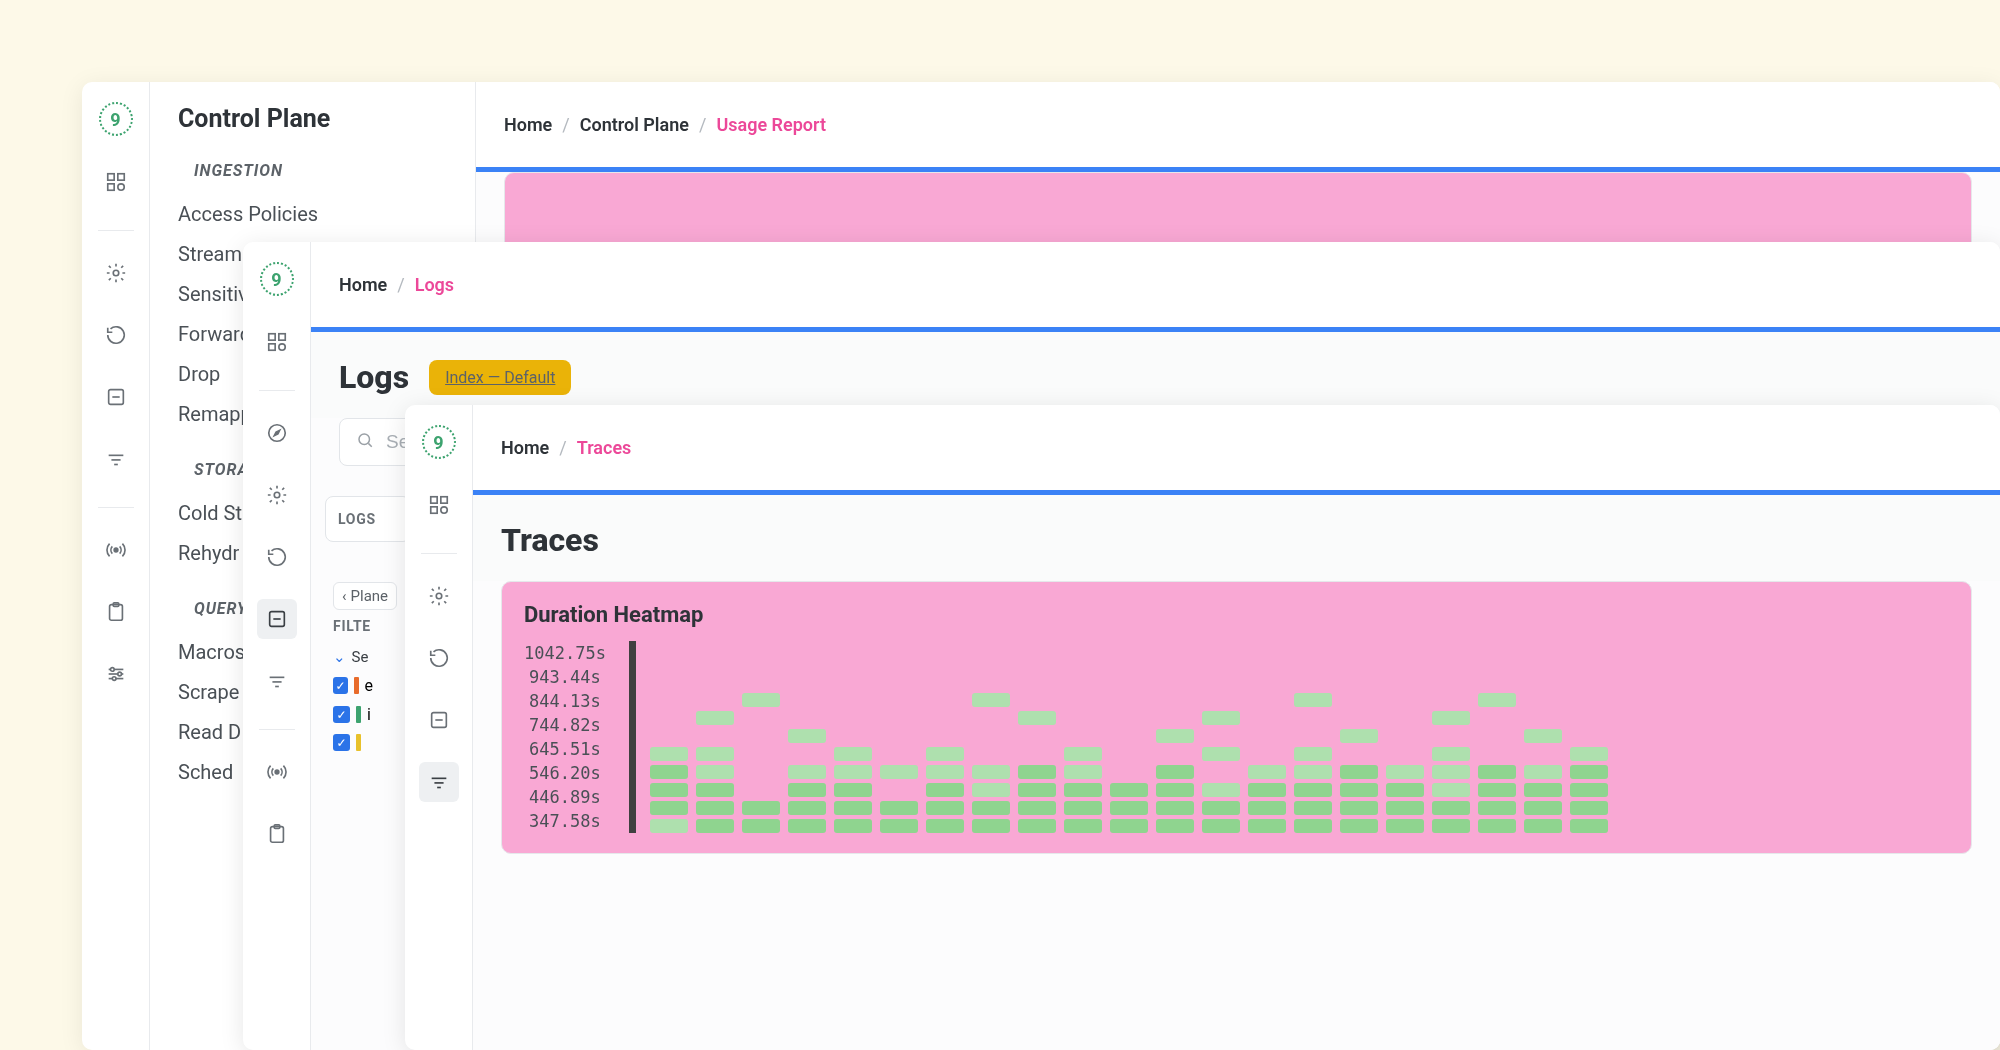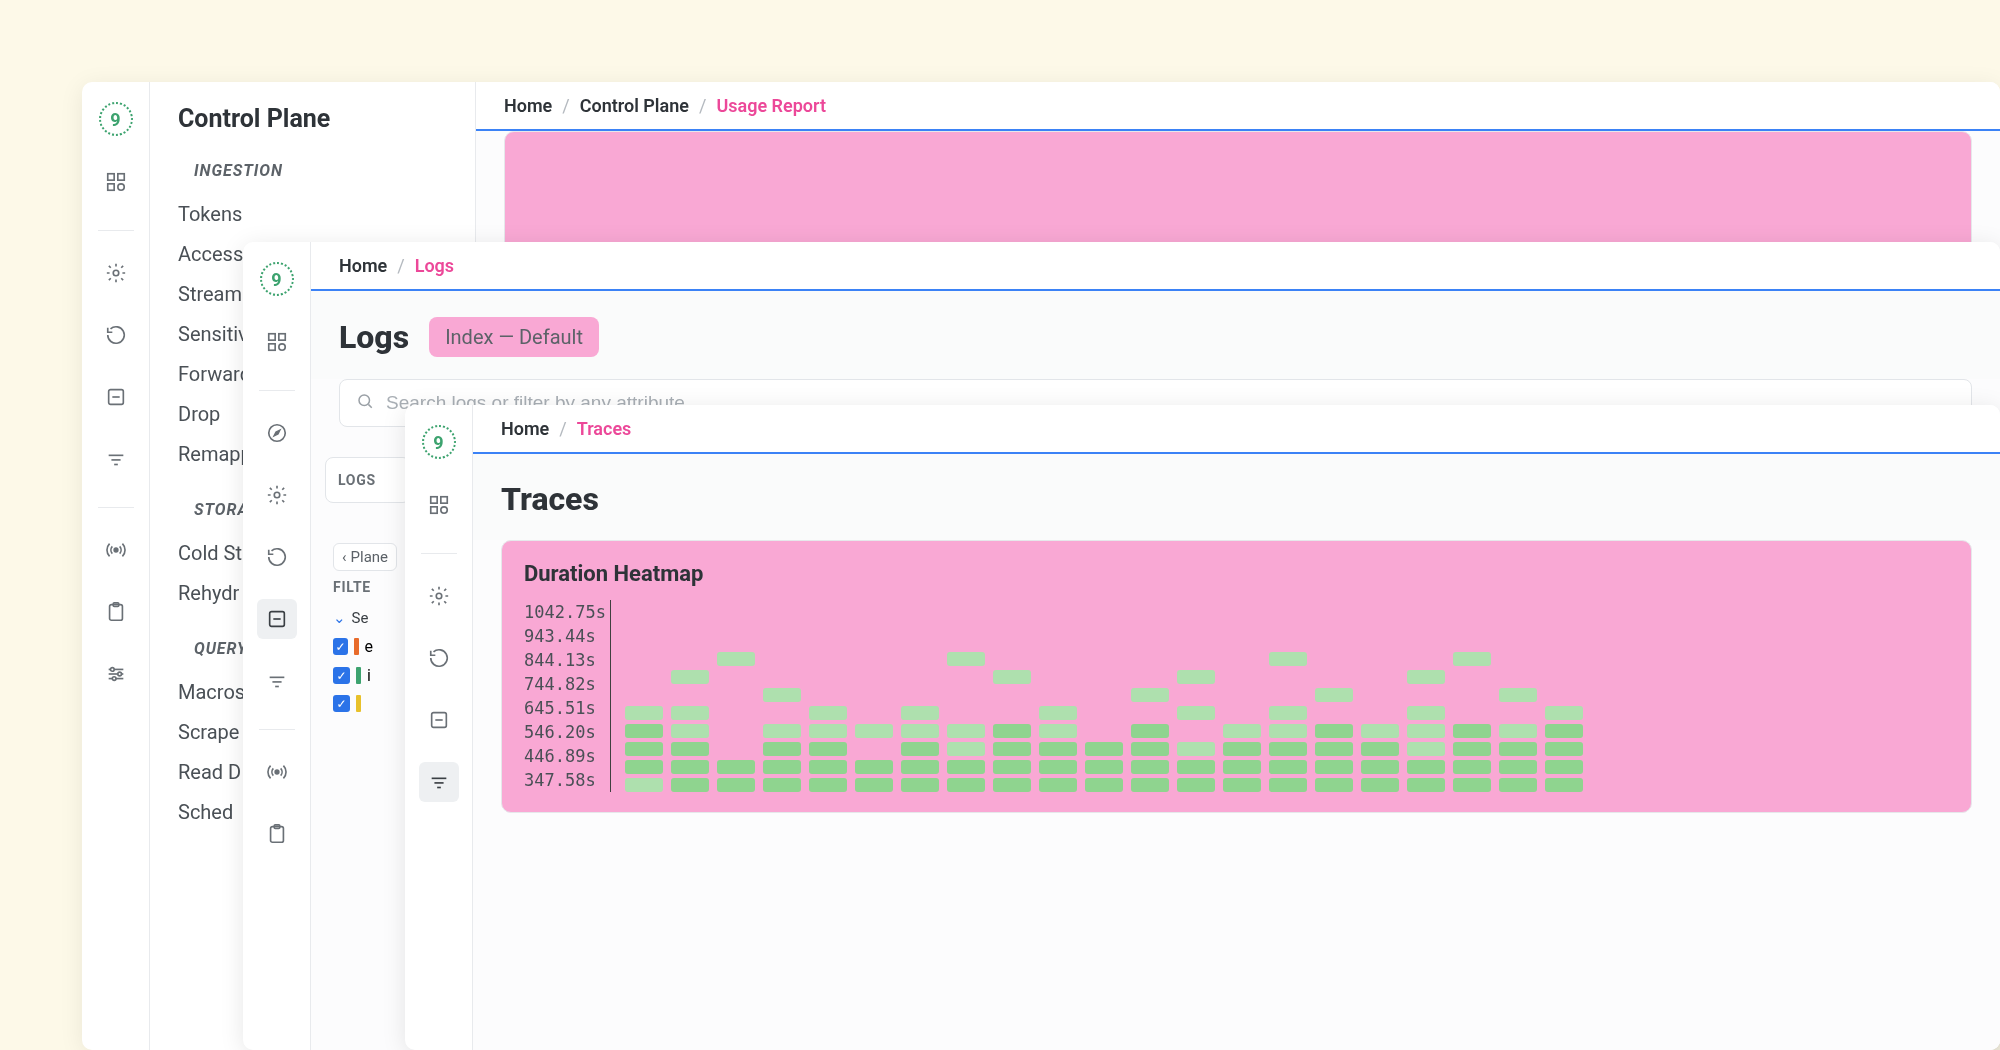--- a/index.html
+++ b/index.html
@@ -128,22 +128,22 @@
 }
 
 
 .main {
   flex: 1;
   display: flex;
   flex-direction: column;
   background: #fcfcfd;
 }
 .breadcrumb-bar {
-  padding: 13px 28px;
-  border-bottom: 2px solid #3b82f6;
+  padding: 32px 28px;
+  border-bottom: 5px solid #3b82f6;
   display: flex;
   gap: 10px;
   font-size: 18px;
   background: #fff;
 }
 .crumb { color: #2e3338; font-weight: 600; cursor: pointer; }
 .crumb.last { color: #ec4899; }
 .crumb-sep { color: #b4b9bf; }
 .page-head {
   padding: 26px 28px 22px;
@@ -151,25 +151,26 @@
   align-items: center;
   gap: 20px;
   background: #fafbfb;
 }
 .page-title {
   font-size: 32px;
   font-weight: 800;
   color: #2e3338;
 }
 .pill {
-  background: #f9a8d4;
+  background: #eab308;
   color: #5c6268;
   padding: 8px 16px;
   border-radius: 8px;
-  font-size: 20px;
+  font-size: 16px;
+  text-decoration: underline;
 }
 
 
 .search-wrap {
   margin: 0 28px;
   border: 1px solid #e2e5e9;
   border-radius: 8px;
   padding: 12px 16px;
   display: flex;
   align-items: center;
@@ -240,23 +241,23 @@
 .heatmap {
   display: flex;
   gap: 14px;
 }
 .y-axis {
   display: flex;
   flex-direction: column;
   font-family: ui-monospace, SFMono-Regular, Menlo, monospace;
   font-size: 17px;
   color: #4a5056;
-  align-items: flex-start;
-  padding-right: 4px;
-  border-right: 1px solid #404040;
+  align-items: center;
+  padding-right: 23px;
+  border-right: 7px solid #404040;
 }
 .y-tick { height: 24px; line-height: 24px; }
 .grid {
   flex: 1;
   display: flex;
   gap: 8px;
   align-items: flex-end;
 }
 .col { display: flex; flex-direction: column-reverse; gap: 4px; width: 38px; }
 .cell { height: 14px; border-radius: 3px; background: #c7e8c7; }
@@ -325,21 +326,20 @@
           <circle cx="8" cy="7" r="2" fill="#fff"></circle>
           <circle cx="16" cy="12" r="2" fill="#fff"></circle>
           <circle cx="10" cy="17" r="2" fill="#fff"></circle>
         </svg>
       </div>
   </div>
 
   <div class="sidebar-panel">
     <div class="sidebar-title">Control Plane</div>
     <div class="sidebar-group-label">INGESTION</div>
-    <div class="sidebar-item">Tokens</div>
     <div class="sidebar-item">Access Policies</div>
     <div class="sidebar-item">Stream</div>
     <div class="sidebar-item">Sensitiv</div>
     <div class="sidebar-item">Forward</div>
     <div class="sidebar-item">Drop</div>
     <div class="sidebar-item">Remapp</div>
     <div class="sidebar-group-label">STORAGE</div>
     <div class="sidebar-item">Cold St</div>
     <div class="sidebar-item">Rehydr</div>
     <div class="sidebar-group-label">QUERY</div>

